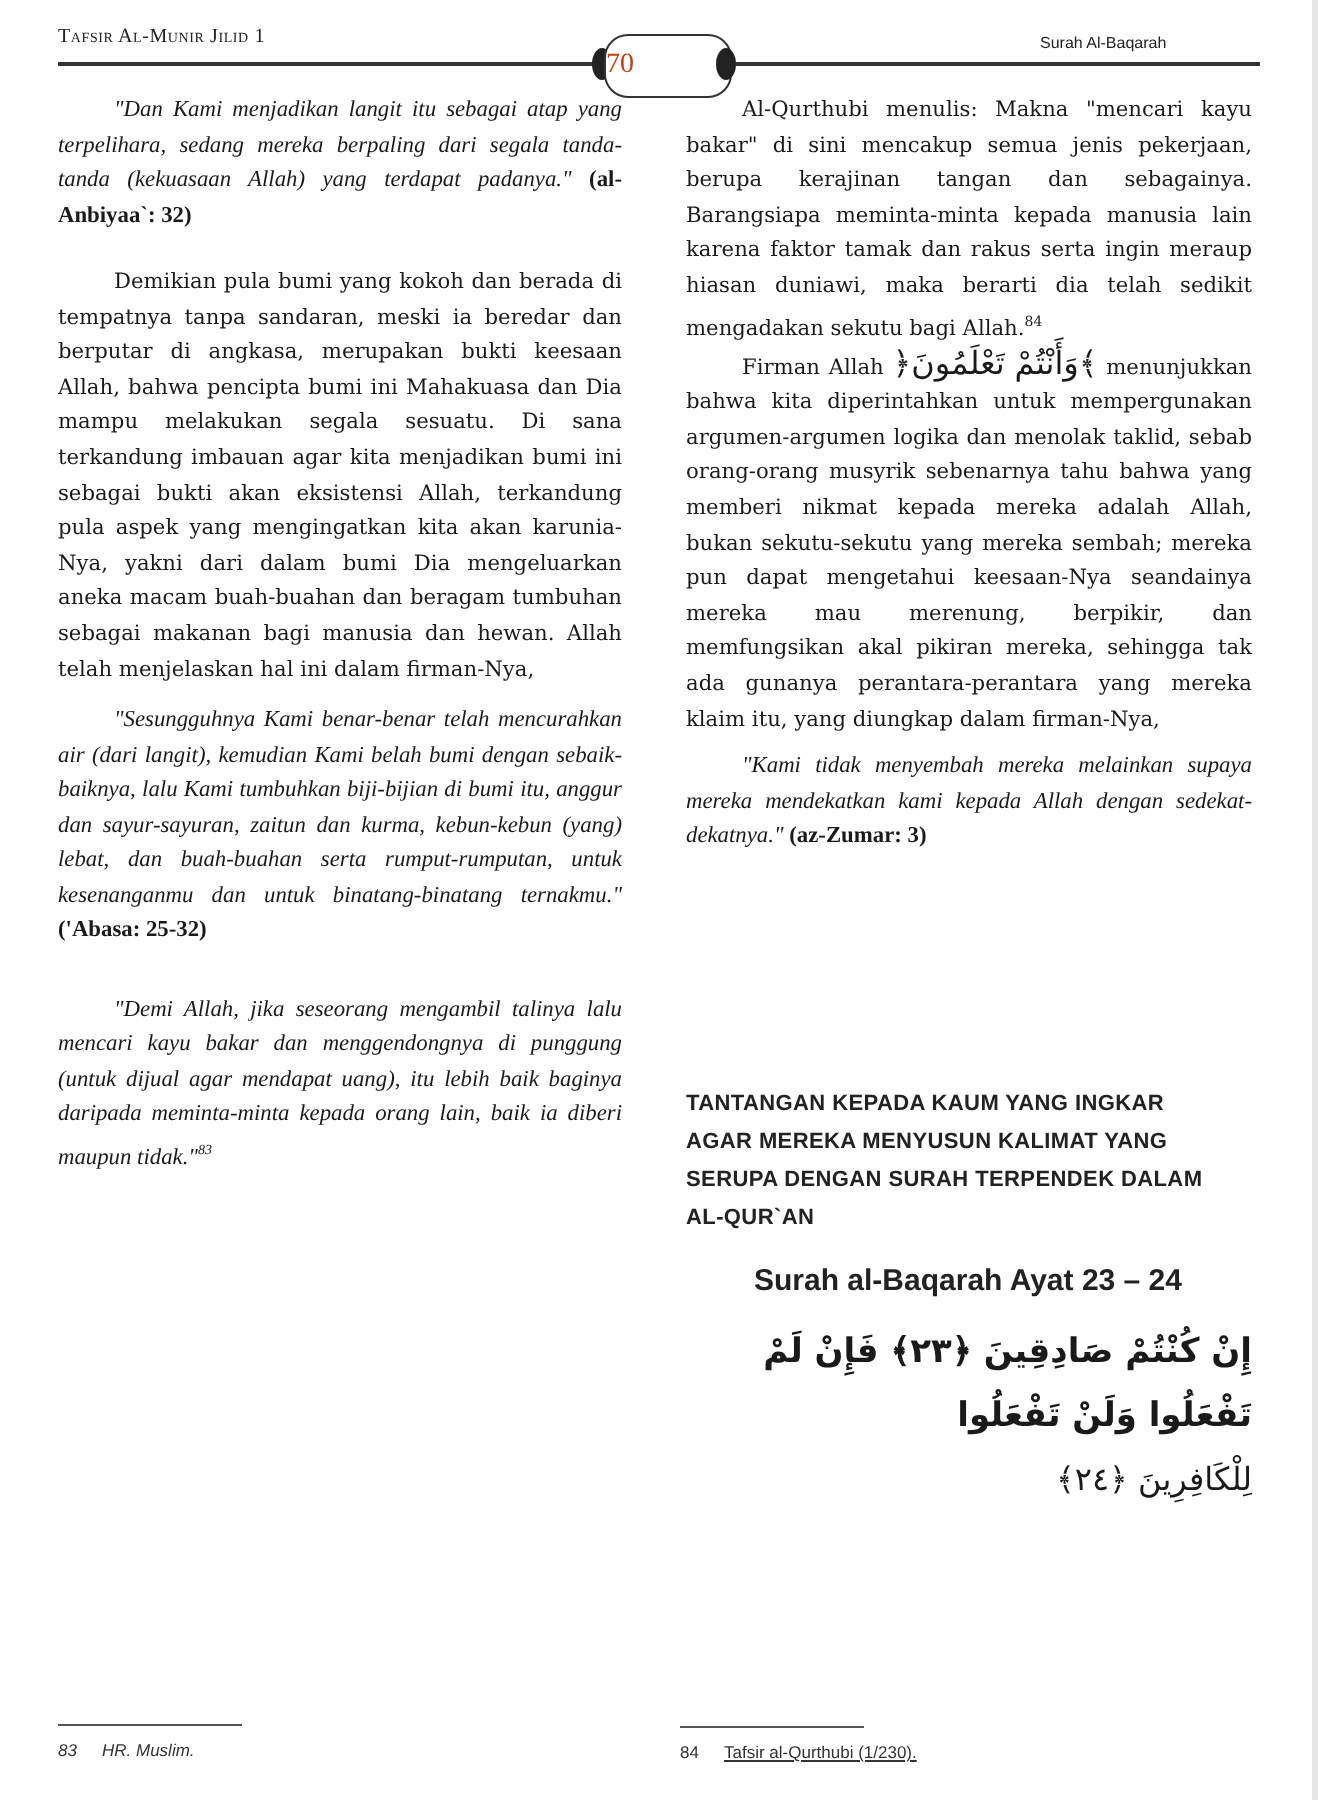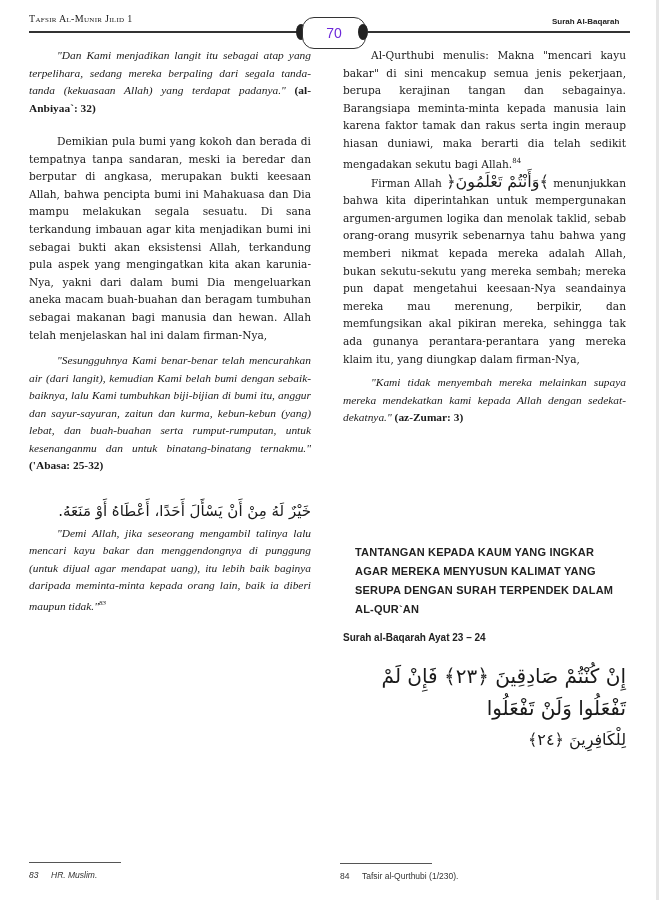--- a/index.html
+++ b/index.html
@@ -1,34 +1,34 @@
 <!DOCTYPE html>
 <html><head>
 <meta charset="utf-8">
 <style>
   html, body { margin:0; padding:0; }
   body { width:659px; height:900px; background:#ffffff; position:relative; overflow:hidden; color:#1a1a1a; }
   .page { position:absolute; left:0; top:0; width:659px; height:900px; }
   .running-left { position:absolute; left:29px; top:13px; font-family:"Liberation Serif", serif; font-size:10px; letter-spacing:0.3px; font-variant:small-caps; color:#222;text-align:center; }
-  .running-right { position:absolute; left:552px; top:17px; font-family:"Liberation Sans", sans-serif; font-size:8px; font-weight:bold; color:#222; }
+  .running-right { position:absolute; left:520px; top:17px; font-family:"Liberation Sans", sans-serif; font-size:8px; font-weight:normal; color:#222; }
   .header-rule-left { position:absolute; left:29px; top:31px; width:268px; height:1.5px; background:#333; }
   .header-rule-right { position:absolute; left:368px; top:31px; width:262px; height:1.5px; background:#333; }
-  .page-badge { position:absolute; left:302px; top:17px; width:62px; height:30px; border:1.5px solid #333; border-radius:12px; background:#fff; display:flex; align-items:center; justify-content:center; font-family:Liberation Sans, sans-serif; font-size:14px; color:#6d28d9; }
+  .page-badge { position:absolute; left:302px; top:17px; width:62px; height:30px; border:1.5px solid #333; border-radius:12px; background:#fff; display:flex; align-items:center; justify-content:flex-start; font-family:Liberation Serif, serif; font-size:14px; color:#c2410c; }
   .badge-orn-l, .badge-orn-r { position:absolute; top:24px; width:10px; height:16px; background:#222; border-radius:50%; }
   .badge-orn-l { left:296px; }
   .badge-orn-r { left:358px; }
   .col { position:absolute; font-family:"DejaVu Serif", serif; font-size:10.6px; line-height:17.6px; text-align:justify; }
   .col-left { left:29px; width:282px; }
   .col-right { left:343px; width:283px; }
   p { margin:0; text-indent:28px; }
   .it { font-family:"Liberation Serif", serif; font-style:italic; font-size:11.4px; line-height:17.5px; }
   .ref { font-family:"Liberation Serif", serif; font-weight:bold; font-style:normal; }
   .arabic { direction:rtl; text-align:right; font-family:"DejaVu Sans", sans-serif; font-size:15px; line-height:28px; }
-  .heading { font-family:"Liberation Sans", sans-serif; font-weight:bold; font-size:11px; line-height:19px; letter-spacing:0.2px; color:#222;margin-left:12px; }
-  .subheading { font-family:"Liberation Sans", sans-serif; font-weight:bold; font-size:10px; color:#222; }
+  .heading { font-family:"Liberation Sans", sans-serif; font-weight:bold; font-size:11px; line-height:19px; letter-spacing:0.2px; color:#222; }
+  .subheading { font-family:"Liberation Sans", sans-serif; font-weight:bold; font-size:15px; color:#222;margin-left:34px; }
   .fn-rule { position:absolute; height:1px; background:#555; width:92px; }
   .footnote { position:absolute; font-family:"Liberation Sans", sans-serif; font-size:8.5px; color:#333; }
   .fn-num { display:inline-block; width:22px; }
   .sup { font-size:7px; vertical-align:super; }
   .inline-ar { font-family:Liberation Serif, serif; font-size:16px; }
   .edge-shadow { position:absolute; right:0; top:0; width:3px; height:900px; background:#e6e6e6; }
 </style>
 </head>
 <body>
 
@@ -51,21 +51,20 @@
     </p>
     <div style="height:16px;"></div>
     <p>Demikian pula bumi yang kokoh dan berada di tempatnya tanpa sandaran, meski ia beredar dan berputar di angkasa, merupakan bukti keesaan Allah, bahwa pencipta bumi ini Mahakuasa dan Dia mampu melakukan segala sesuatu. Di sana terkandung imbauan agar kita menjadikan bumi ini sebagai bukti akan eksistensi Allah, terkandung pula aspek yang mengingatkan kita akan karunia-Nya, yakni dari dalam bumi Dia mengeluarkan aneka macam buah-buahan dan beragam tumbuhan sebagai makanan bagi manusia dan hewan. Allah telah menjelaskan hal ini dalam firman-Nya,</p>
     <div style="height:8px;"></div>
     <p class="it">
       <span>"Sesungguhnya Kami benar-benar telah mencurahkan air (dari langit), kemudian Kami belah bumi dengan sebaik-baiknya, lalu Kami tumbuhkan biji-bijian di bumi itu, anggur dan sayur-sayuran, zaitun dan kurma, kebun-kebun (yang) lebat, dan buah-buahan serta rumput-rumputan, untuk kesenanganmu dan untuk binatang-binatang ternakmu."</span>
       <span class="ref">('Abasa: 25-32)</span>
     </p>
     <div style="height:16px;"></div>
     <div style="height:6px;"></div>
-    <div class="arabic">خَيْرٌ لَهُ مِنْ أَنْ يَسْأَلَ أَحَدًا، أَعْطَاهُ أَوْ مَنَعَهُ.</div>
     <p class="it">
       <span>"Demi Allah, jika seseorang mengambil talinya lalu mencari kayu bakar dan menggendongnya di punggung (untuk dijual agar mendapat uang), itu lebih baik baginya daripada meminta-minta kepada orang lain, baik ia diberi maupun tidak."</span><span class="sup">83</span>
     </p>
   </div>
 
   <div class="fn-rule" style="left:29px; top:862px;"></div>
   <div class="footnote" style="left:29px; top:870px;font-style:italic;">
     <span class="fn-num">83</span><span>HR. Muslim.</span>
   </div>
 
@@ -82,23 +81,23 @@
     <p class="it">
       <span>"Kami tidak menyembah mereka melainkan supaya mereka mendekatkan kami kepada Allah dengan sedekat-dekatnya."</span>
       <span class="ref">(az-Zumar: 3)</span>
     </p>
   </div>
 
   <div class="heading" style="position:absolute; left:343px; top:543px; width:260px;">TANTANGAN KEPADA KAUM YANG INGKAR AGAR MEREKA MENYUSUN KALIMAT YANG SERUPA DENGAN SURAH TERPENDEK DALAM AL-QUR`AN</div>
   <div class="subheading" style="position:absolute; left:343px; top:632px;">Surah al-Baqarah Ayat 23 – 24</div>
 
   <div style="position:absolute; left:343px; top:660px; width:283px;">
-    <div class="arabic" style="font-size:20px; line-height:32px;">إِنْ كُنْتُمْ صَادِقِينَ ﴿٢٣﴾ فَإِنْ لَمْ تَفْعَلُوا وَلَنْ تَفْعَلُوا</div>
+    <div class="arabic" style="font-size:17px; line-height:32px;font-weight:bold;">إِنْ كُنْتُمْ صَادِقِينَ ﴿٢٣﴾ فَإِنْ لَمْ تَفْعَلُوا وَلَنْ تَفْعَلُوا</div>
     <div class="arabic" style="font-size:16px; line-height:32px;">لِلْكَافِرِينَ ﴿٢٤﴾</div>
   </div>
 
   <div class="fn-rule" style="left:340px; top:863px;"></div>
-  <div class="footnote" style="left:340px; top:871px;">
+  <div class="footnote" style="left:340px; top:871px;text-decoration:underline;">
     <span class="fn-num">84</span><span>Tafsir al-Qurthubi (1/230).</span>
   </div>
 
   <div class="edge-shadow"></div>
 </div>
 
 </body></html>

